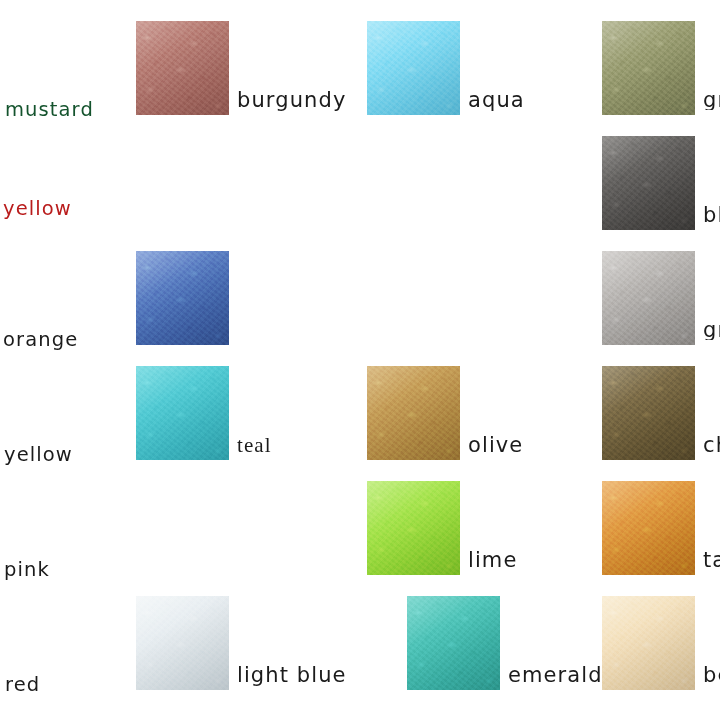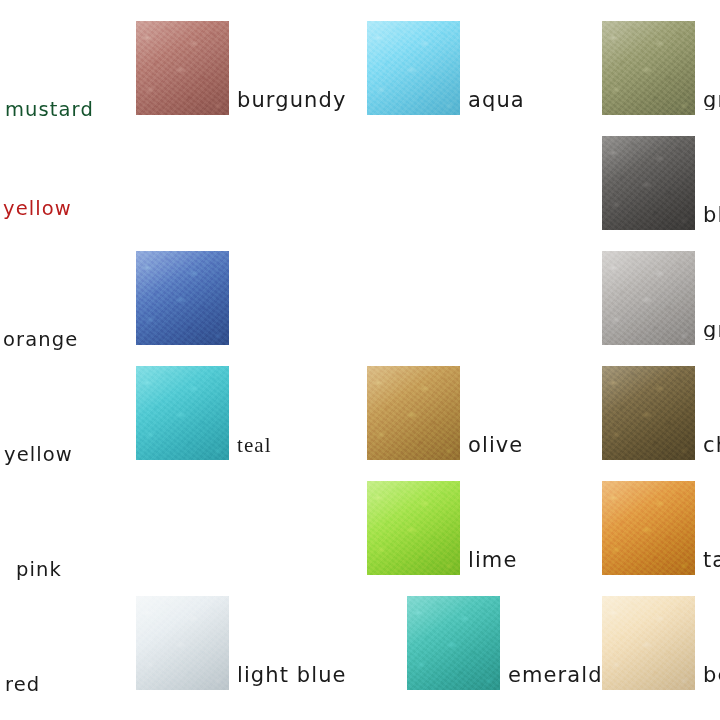--- a/index.html
+++ b/index.html
@@ -99,21 +99,21 @@
 </style>
 </head>
 <body>
 
 <div id="swatch-chart" style="width: 720px; height: 720px; background: rgb(255, 255, 255);">
 
 <div class="orphan-label" style="left: 5px; top: 100px; color: #14532d;">mustard</div>
     <div class="orphan-label" style="left: 3px; top: 199px; color: #b91c1c;">yellow</div>
     <div class="orphan-label" style="left: 3px; top: 330px; color: rgb(27, 27, 27);">orange</div>
     <div class="orphan-label" style="left: 4px; top: 445px; color: rgb(27, 27, 27);">yellow</div>
-    <div class="orphan-label" style="left: 4px; top: 560px; color: rgb(27, 27, 27); margin-left: 12px;">pink</div>
+    <div class="orphan-label" style="left: 4px; top: 560px; color: rgb(27, 27, 27);">pink</div>
     <div class="orphan-label" style="left: 5px; top: 675px; color: rgb(27, 27, 27);">red</div>
     <div class="swatch-cell" style="left: 136px; top: 21px; width: 293px; height: 94px;">
       <div class="swatch-chip" style="width: 93px; height: 94px; background-color: rgb(176, 115, 107); background-image: linear-gradient(152deg, rgb(189, 128, 118) 0%, rgb(176, 115, 107) 48%, rgb(158, 96, 88) 100%);">
         <div class="grain"></div>
         <div class="sheen"></div>
       </div>
       <div class="swatch-label" style="left: 101px; color: rgb(27, 27, 27);">burgundy</div>
     </div>
     <div class="swatch-cell" style="left: 136px; top: 251px; width: 293px; height: 94px;">
       <div class="swatch-chip" style="width: 93px; height: 94px; background-color: rgb(74, 111, 184); background-image: linear-gradient(152deg, rgb(109, 143, 210) 0%, rgb(74, 111, 184) 48%, rgb(54, 86, 155) 100%);">

